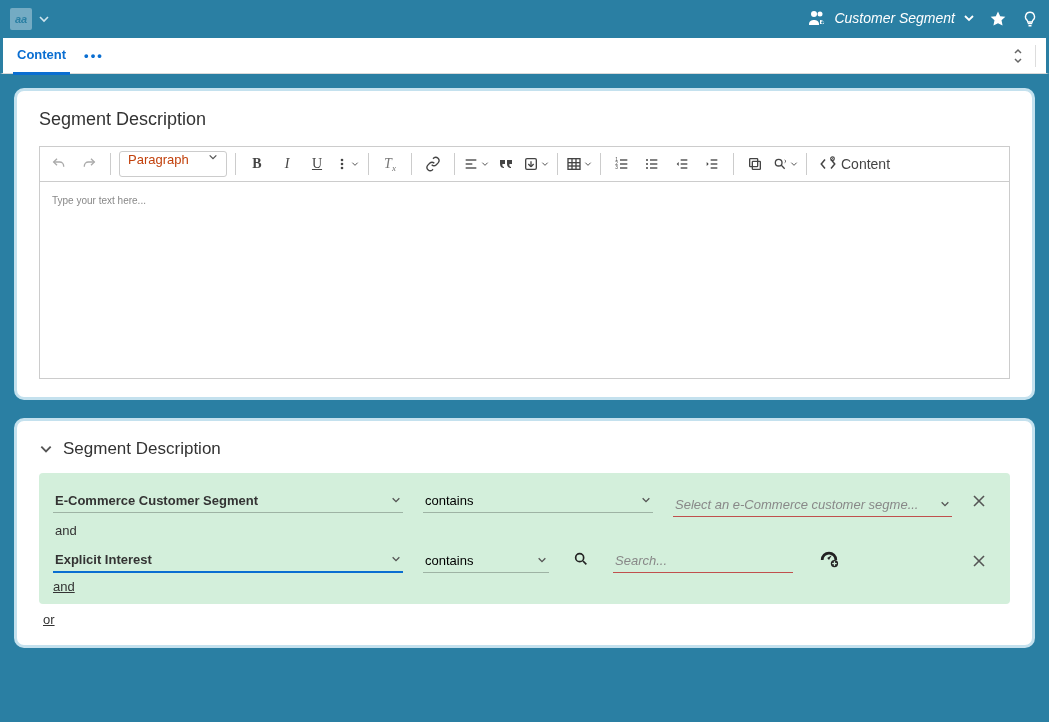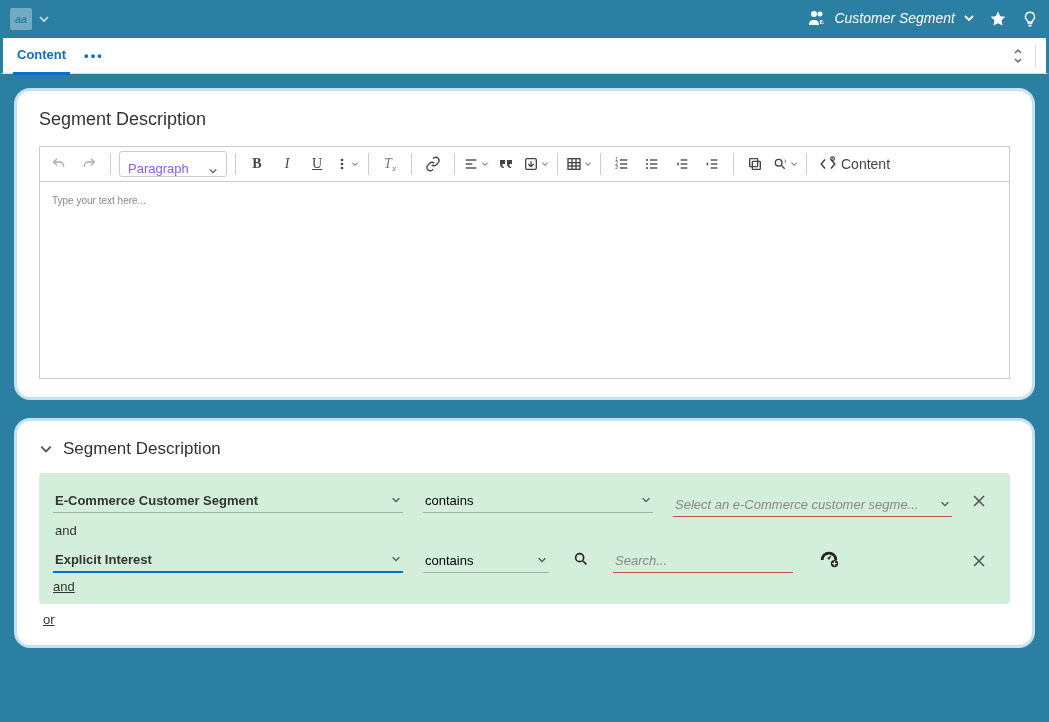--- a/index.html
+++ b/index.html
@@ -75,21 +75,21 @@
     display: flex;
     align-items: center;
     gap: 10px;
     color: #555;
   }
   .page {
     padding: 14px;
   }
   .card {
     background: #fff;
-    border-radius: 16px;
+    border-radius: 10px;
     border: 3px solid #c4e1ee;
     padding: 18px 22px;
     margin-bottom: 18px;
   }
   .card-title {
     font-size: 18px;
     font-weight: 400;
     color: #333;
     margin-bottom: 16px;
   }
@@ -121,30 +121,30 @@
     display: inline-flex;
     align-items: center;
     justify-content: center;
     border-radius: 3px;
     cursor: pointer;
     color: #444;
     font-size: 14px;
   }
   .tb-select {
     display: flex;
-    align-items: flex-end;
+    align-items: flex-start;
     gap: 6px;
     border: 1px solid #ccc;
     height: 26px;
     padding: 0 8px;
     border-radius: 3px;
     min-width: 108px;
     font-size: 13px;
     cursor: pointer;
-    color: #8b5cf6;
+    color: #c2410c;
     justify-content: space-between;
   }
   .editor-body {
     min-height: 196px;
     padding: 10px 12px;
   }
   .placeholder { color: #888; font-size: 10px; }
   
   .section-head {
     display: flex;

